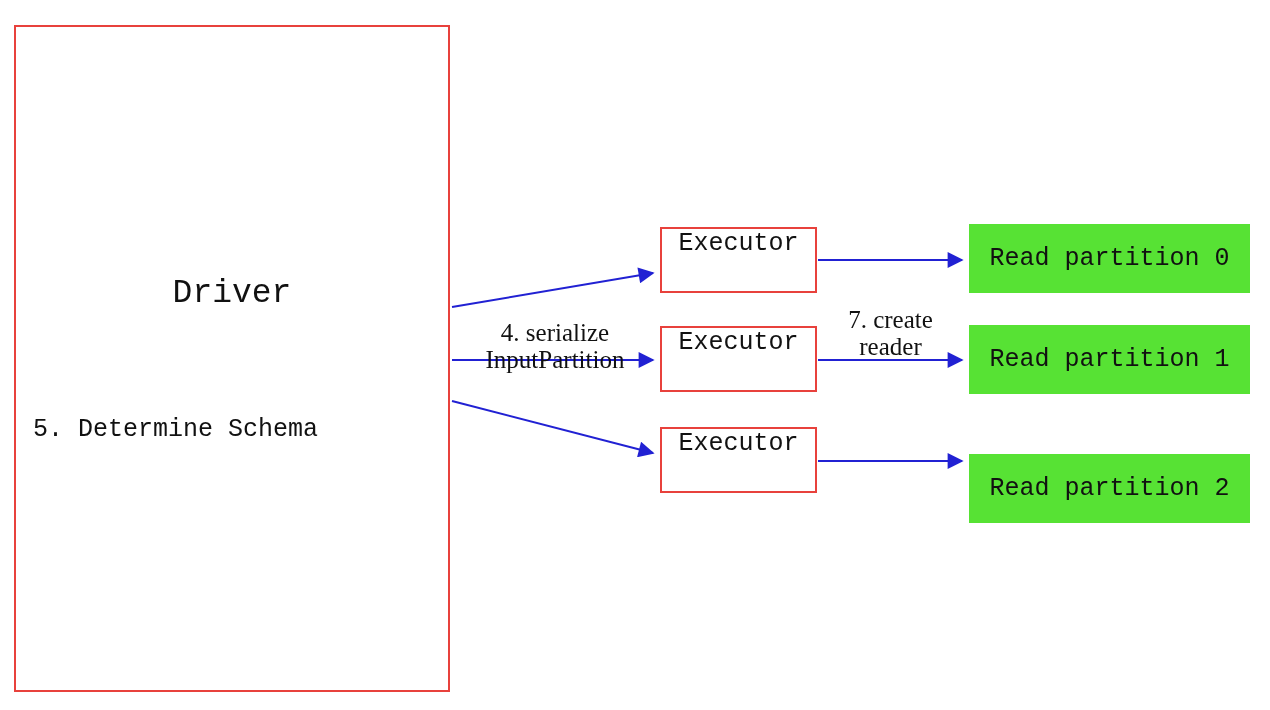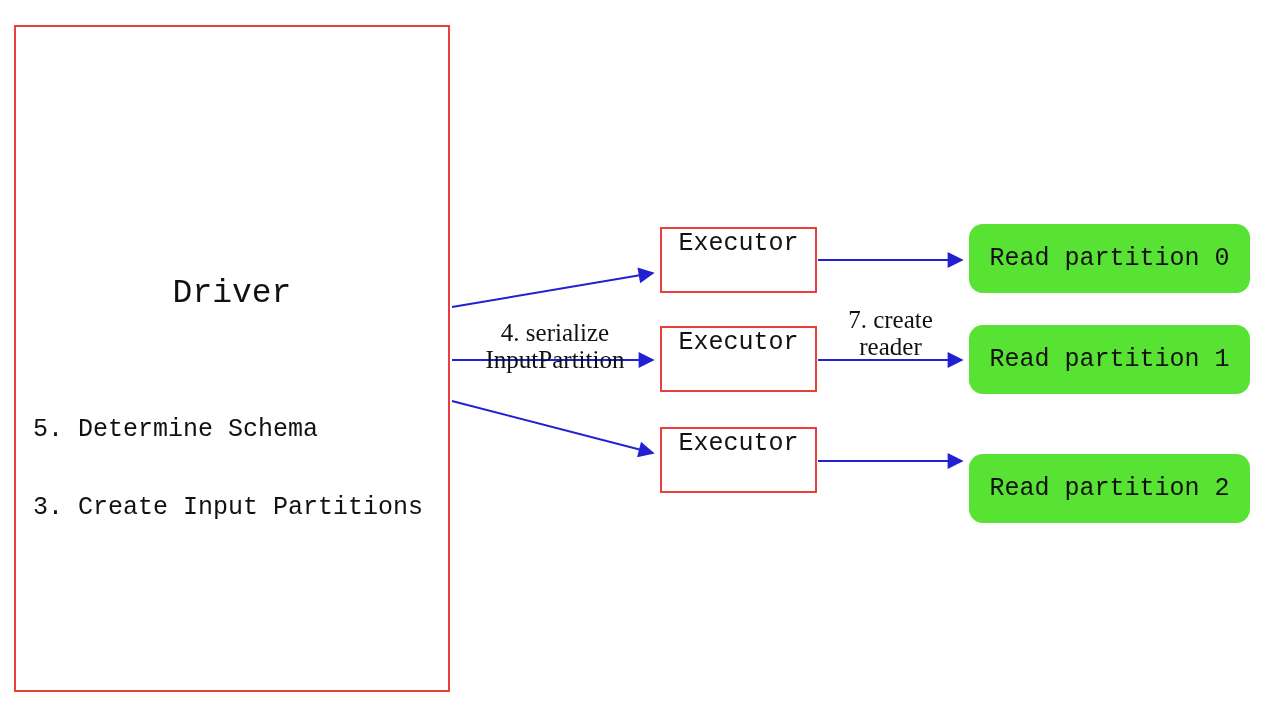--- a/index.html
+++ b/index.html
@@ -49,21 +49,20 @@
   .executor.e0{top:227px;}
   .executor.e1{top:326px;}
   .executor.e2{top:427px;}
 
   
   .partition{
     position:absolute;left:969px;width:281px;height:69px;
     background:var(--accent-green);
     display:flex;align-items:center;justify-content:center;
     font-size:25px;
-    border-radius:14px;
   }
   .partition.p0{top:224px;}
   .partition.p1{top:325px;}
   .partition.p2{top:426px;margin-top:28px;}
 
   
   .arrow-label{
     position:absolute;text-align:center;
     font-size:25px;line-height:27px;
   }
@@ -93,21 +92,20 @@
     <line x1="452" y1="401" x2="653" y2="453" marker-end="url(#arrowhead)"></line>
     <line x1="818" y1="260" x2="962" y2="260" marker-end="url(#arrowhead)"></line>
     <line x1="818" y1="360" x2="962" y2="360" marker-end="url(#arrowhead)"></line>
     <line x1="818" y1="461" x2="962" y2="461" marker-end="url(#arrowhead)"></line>
   </svg>
 
   <div class="driver-box">
     <div class="driver-title mono">Driver</div>
     <div class="driver-steps mono">
       <div>5. Determine Schema</div>
-      <div>3. Create Input Partitions</div>
     </div>
   </div>
 
   <div class="executor e0 mono">
     <span>Executor</span>
   </div>
   <div class="executor e1 mono">
     <span>Executor</span>
   </div>
   <div class="executor e2 mono">

